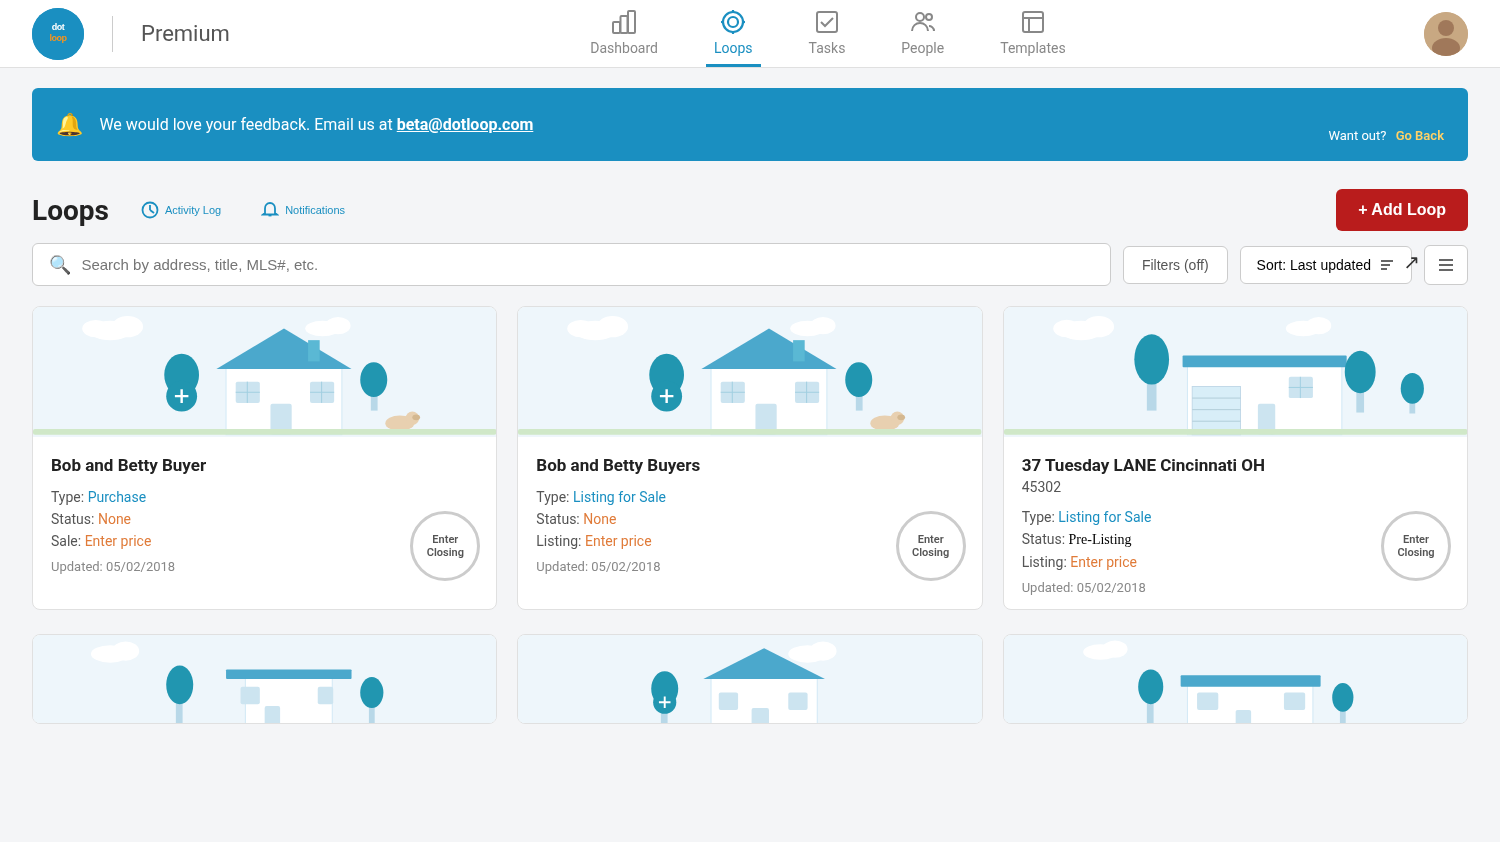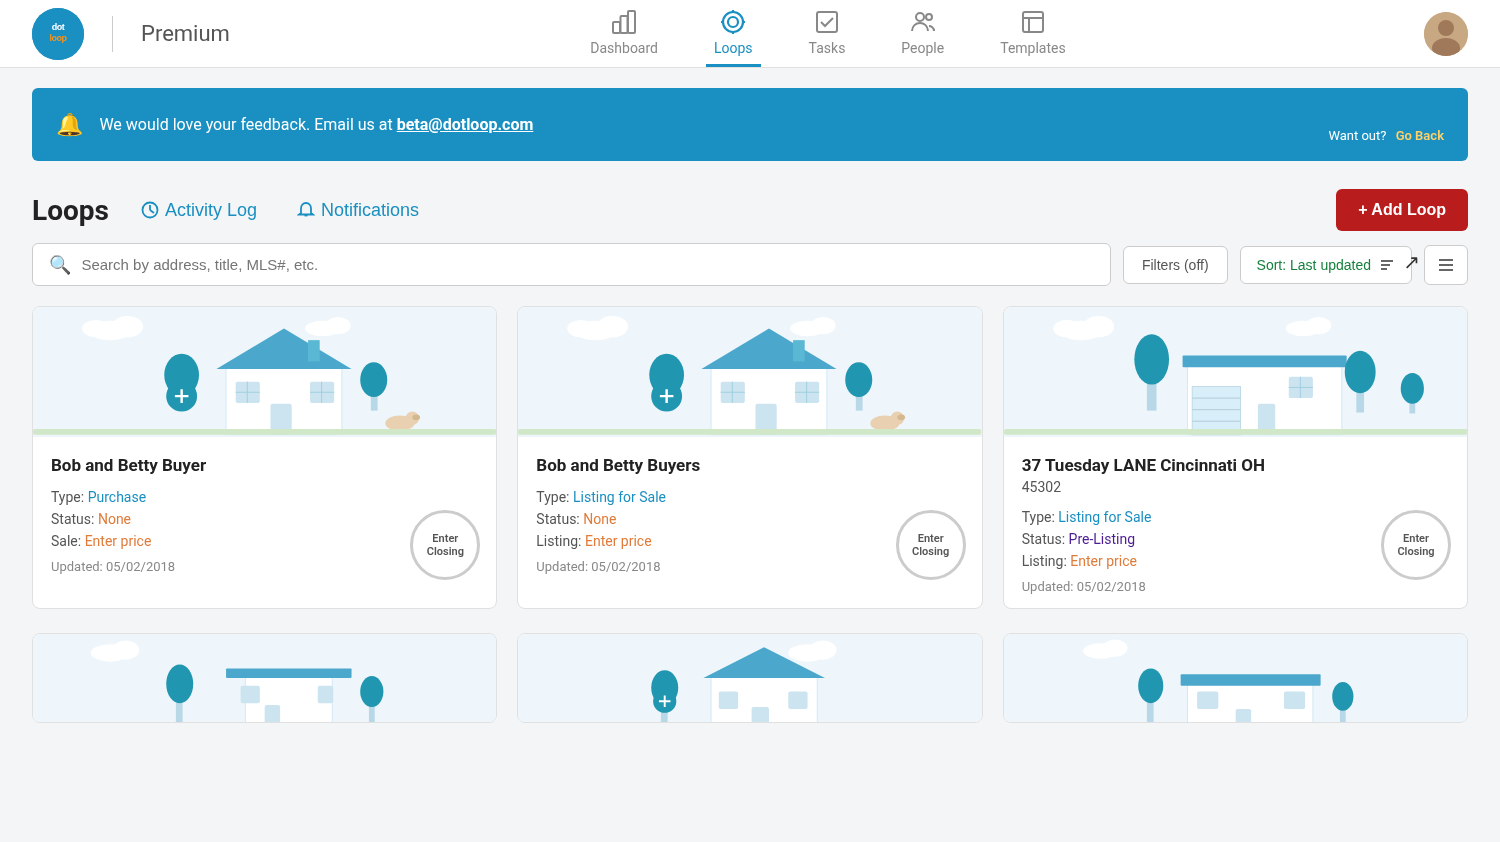--- a/index.html
+++ b/index.html
@@ -74,21 +74,21 @@
     
     .loops-header {
       display: flex; align-items: center; gap: 24px;
       padding: 8px 32px 12px;
     }
     .loops-title {
       font-size: 28px; font-weight: 700; color: #222;
     }
     .loops-action-btn {
       display: flex; align-items: center; gap: 6px;
-      color: #1a8fc1; font-size: 18px; cursor: pointer; background: none; border: none;
+      color: #1a8fc1; font-size: 11px; cursor: pointer; background: none; border: none;
       padding: 6px 8px;
     }
     .loops-action-btn svg { width: 18px; height: 18px; }
     .add-loop-btn {
       margin-left: auto;
       background: #b91c1c;
       color: #fff; border: none; border-radius: 6px;
       padding: 12px 22px; font-size: 16px; font-weight: 600;
       cursor: pointer; display: flex; align-items: center; gap: 8px;
     }
@@ -107,21 +107,21 @@
       border: none; outline: none; font-size: 15px; width: 100%; color: #555;
       background: transparent;
     }
     .search-icon { color: #aaa; font-size: 18px; }
     .filter-btn {
       border: 1px solid #ccc; background: #fff; border-radius: 6px;
       padding: 10px 18px; font-size: 14px; cursor: pointer; color: #555;
     }
     .sort-btn {
       border: 1px solid #ccc; background: #fff; border-radius: 6px;
-      padding: 10px 16px; font-size: 14px; cursor: pointer; color: #15803d;
+      padding: 10px 16px; font-size: 14px; cursor: pointer; color: #000000;
       display: flex; align-items: center; gap: 8px;
     }
     .icon-btn {
       border: 1px solid #ccc; background: #fff; border-radius: 6px;
       padding: 10px 12px; font-size: 16px; cursor: pointer; color: #555;
       display: flex; align-items: center;
     }
 
     
     .cards-grid {
@@ -147,21 +147,21 @@
     }
     .card-subtitle {
       font-size: 14px; color: #555; margin-top: -10px; margin-bottom: 14px;
     }
     .card-field {
       font-size: 14px; color: #555; margin-bottom: 6px;
     }
     .card-field-value { color: #1a8fc1; }
     .card-field-value.orange { color: #e07b39; }
     .card-field-value.none { color: #e07b39; }
-    .card-field-value.prelisting { color: #4c1d95; }
+    .card-field-value.prelisting { color: #000000; font-family: Liberation Serif, serif; }
     .card-updated {
       font-size: 13px; color: #888; margin-top: 10px;
     }
     .enter-closing-btn {
       position: absolute; bottom: 28px; right: 16px;
       width: 70px; height: 70px; border-radius: 50%;
       background: rgba(255,255,255,0.85); border: 3px solid #ccc;
       display: flex; align-items: center; justify-content: center;
       text-align: center; font-size: 11px; font-weight: 600; color: #555;
       cursor: pointer; line-height: 1.2;

